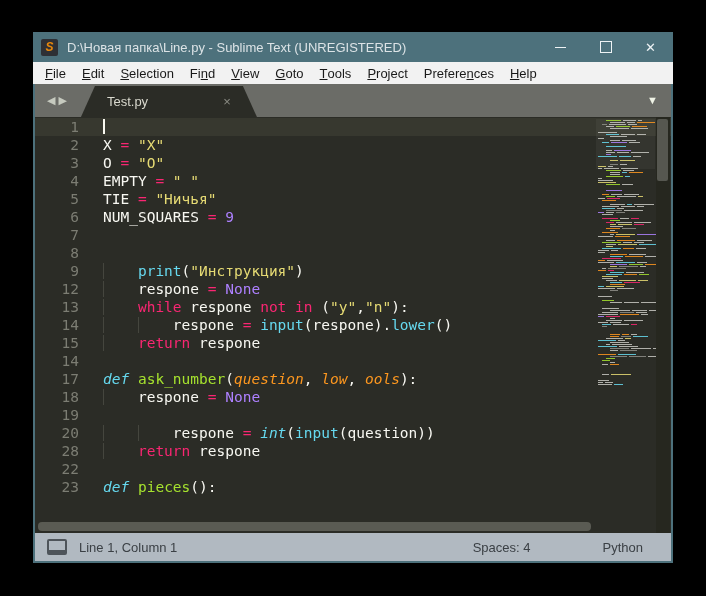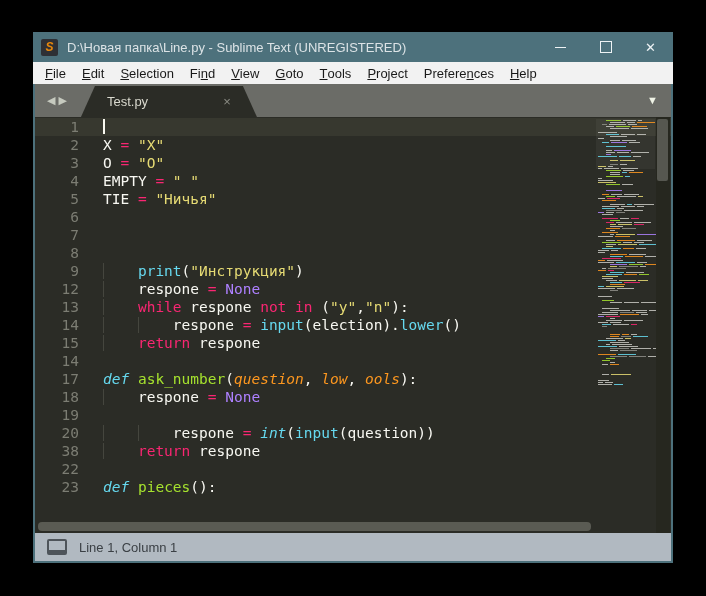--- a/index.html
+++ b/index.html
@@ -114,34 +114,34 @@
       <div class="tab-overflow">▼</div>
     </div>
 
     <div class="editor">
       <div class="code-lines" id="codelines">
           <div class="line cur"><span class="ln">1</span><span class="lc"><span class="cursor"></span></span></div>
           <div class="line"><span class="ln">2</span><span class="lc"><span class="tw">X </span><span class="tp">=</span><span class="tw"> </span><span class="ty">"X"</span></span></div>
           <div class="line"><span class="ln">3</span><span class="lc"><span class="tw">O </span><span class="tp">=</span><span class="tw"> </span><span class="ty">"O"</span></span></div>
           <div class="line"><span class="ln">4</span><span class="lc"><span class="tw">EMPTY </span><span class="tp">=</span><span class="tw"> </span><span class="ty">" "</span></span></div>
           <div class="line"><span class="ln">5</span><span class="lc"><span class="tw">TIE </span><span class="tp">=</span><span class="tw"> </span><span class="ty">"Ничья"</span></span></div>
-          <div class="line"><span class="ln">6</span></div>
+          <div class="line"><span class="ln">6</span><span class="lc"><span class="tw">NUM_SQUARES </span><span class="tp">=</span><span class="tw"> </span><span class="tpu">9</span></span></div>
           <div class="line"><span class="ln">7</span><span class="lc"></span></div>
           <div class="line"><span class="ln">8</span></div>
           <div class="line"><span class="ln">9</span><span class="lc"><span class="tw gd">    </span><span class="tc">print</span><span class="tw">(</span><span class="ty">"Инструкция"</span><span class="tw">)</span></span></div>
           <div class="line"><span class="ln">12</span><span class="lc"><span class="tw gd">    </span><span class="tw">respone </span><span class="tp">=</span><span class="tw"> </span><span class="tpu">None</span></span></div>
           <div class="line"><span class="ln">13</span><span class="lc"><span class="tw gd">    </span><span class="tp">while</span><span class="tw"> respone </span><span class="tp">not in</span><span class="tw"> (</span><span class="ty">"y"</span><span class="tw">,</span><span class="ty">"n"</span><span class="tw">):</span></span></div>
-          <div class="line"><span class="ln">14</span><span class="lc"><span class="tw gd">    </span><span class="tw gd">    </span><span class="tw">respone </span><span class="tp">=</span><span class="tw"> </span><span class="tc">input</span><span class="tw">(election).</span><span class="tc">lower</span><span class="tw">()</span></span></div>
+          <div class="line"><span class="ln">14</span><span class="lc"><span class="tw gd">    </span><span class="tw gd">    </span><span class="tw">respone </span><span class="tp">=</span><span class="tw"> </span><span class="tc">input</span><span class="tw">(respone).</span><span class="tc">lower</span><span class="tw">()</span></span></div>
           <div class="line"><span class="ln">15</span><span class="lc"><span class="tw gd">    </span><span class="tp">return</span><span class="tw"> respone</span></span></div>
           <div class="line"><span class="ln">14</span><span class="lc"></span></div>
           <div class="line"><span class="ln">17</span><span class="lc"><span class="tci">def</span><span class="tw"> </span><span class="tg">ask_number</span><span class="tw">(</span><span class="to">question</span><span class="tw">, </span><span class="to">low</span><span class="tw">, </span><span class="to">ools</span><span class="tw">):</span></span></div>
           <div class="line"><span class="ln">18</span><span class="lc"><span class="tw gd">    </span><span class="tw">respone </span><span class="tp">=</span><span class="tw"> </span><span class="tpu">None</span></span></div>
           <div class="line"><span class="ln">19</span></div>
           <div class="line"><span class="ln">20</span><span class="lc"><span class="tw gd">    </span><span class="tw gd">    </span><span class="tw">respone </span><span class="tp">=</span><span class="tw"> </span><span class="tci">int</span><span class="tw">(</span><span class="tc">input</span><span class="tw">(question))</span></span></div>
-          <div class="line"><span class="ln">38</span><span class="lc"><span class="tw gd">    </span><span class="tp">return</span><span class="tw"> respone</span></span></div>
+          <div class="line"><span class="ln">28</span><span class="lc"><span class="tw gd">    </span><span class="tp">return</span><span class="tw"> respone</span></span></div>
           <div class="line"><span class="ln">22</span><span class="lc"></span></div>
           <div class="line"><span class="ln">23</span><span class="lc"><span class="tci">def</span><span class="tw"> </span><span class="tg">pieces</span><span class="tw">():</span></span></div>
         </div>
       <div class="minimap" id="minimap">
         <div class="minimap-viewport"></div>
       <div class="mrow" style="padding-left: 8px;">
             <span class="mseg" style="width: 15.1794px; background: rgb(166, 226, 46); opacity: 0.85;"></span>
             <span class="mseg" style="width: 12.3379px; background: rgb(200, 200, 194); opacity: 0.85;"></span>
             <span class="mseg" style="width: 4.78499px; background: rgb(200, 200, 194); opacity: 0.85;"></span>
           </div>
@@ -602,16 +602,20 @@
         </div>
       <div class="vscroll">
         <div class="vthumb"></div>
       </div>
       <div class="hthumb"></div>
     </div>
 
     <div class="statusbar">
       <div class="status-icon"></div>
       <div>Line 1, Column 1</div>
+      <div class="status-right">
+        <div class="status-indent">Spaces: 4</div>
+        <div class="status-syntax">Python</div>
+      </div>
     </div>
 
   </div>
 </div>
 
 </body></html>

